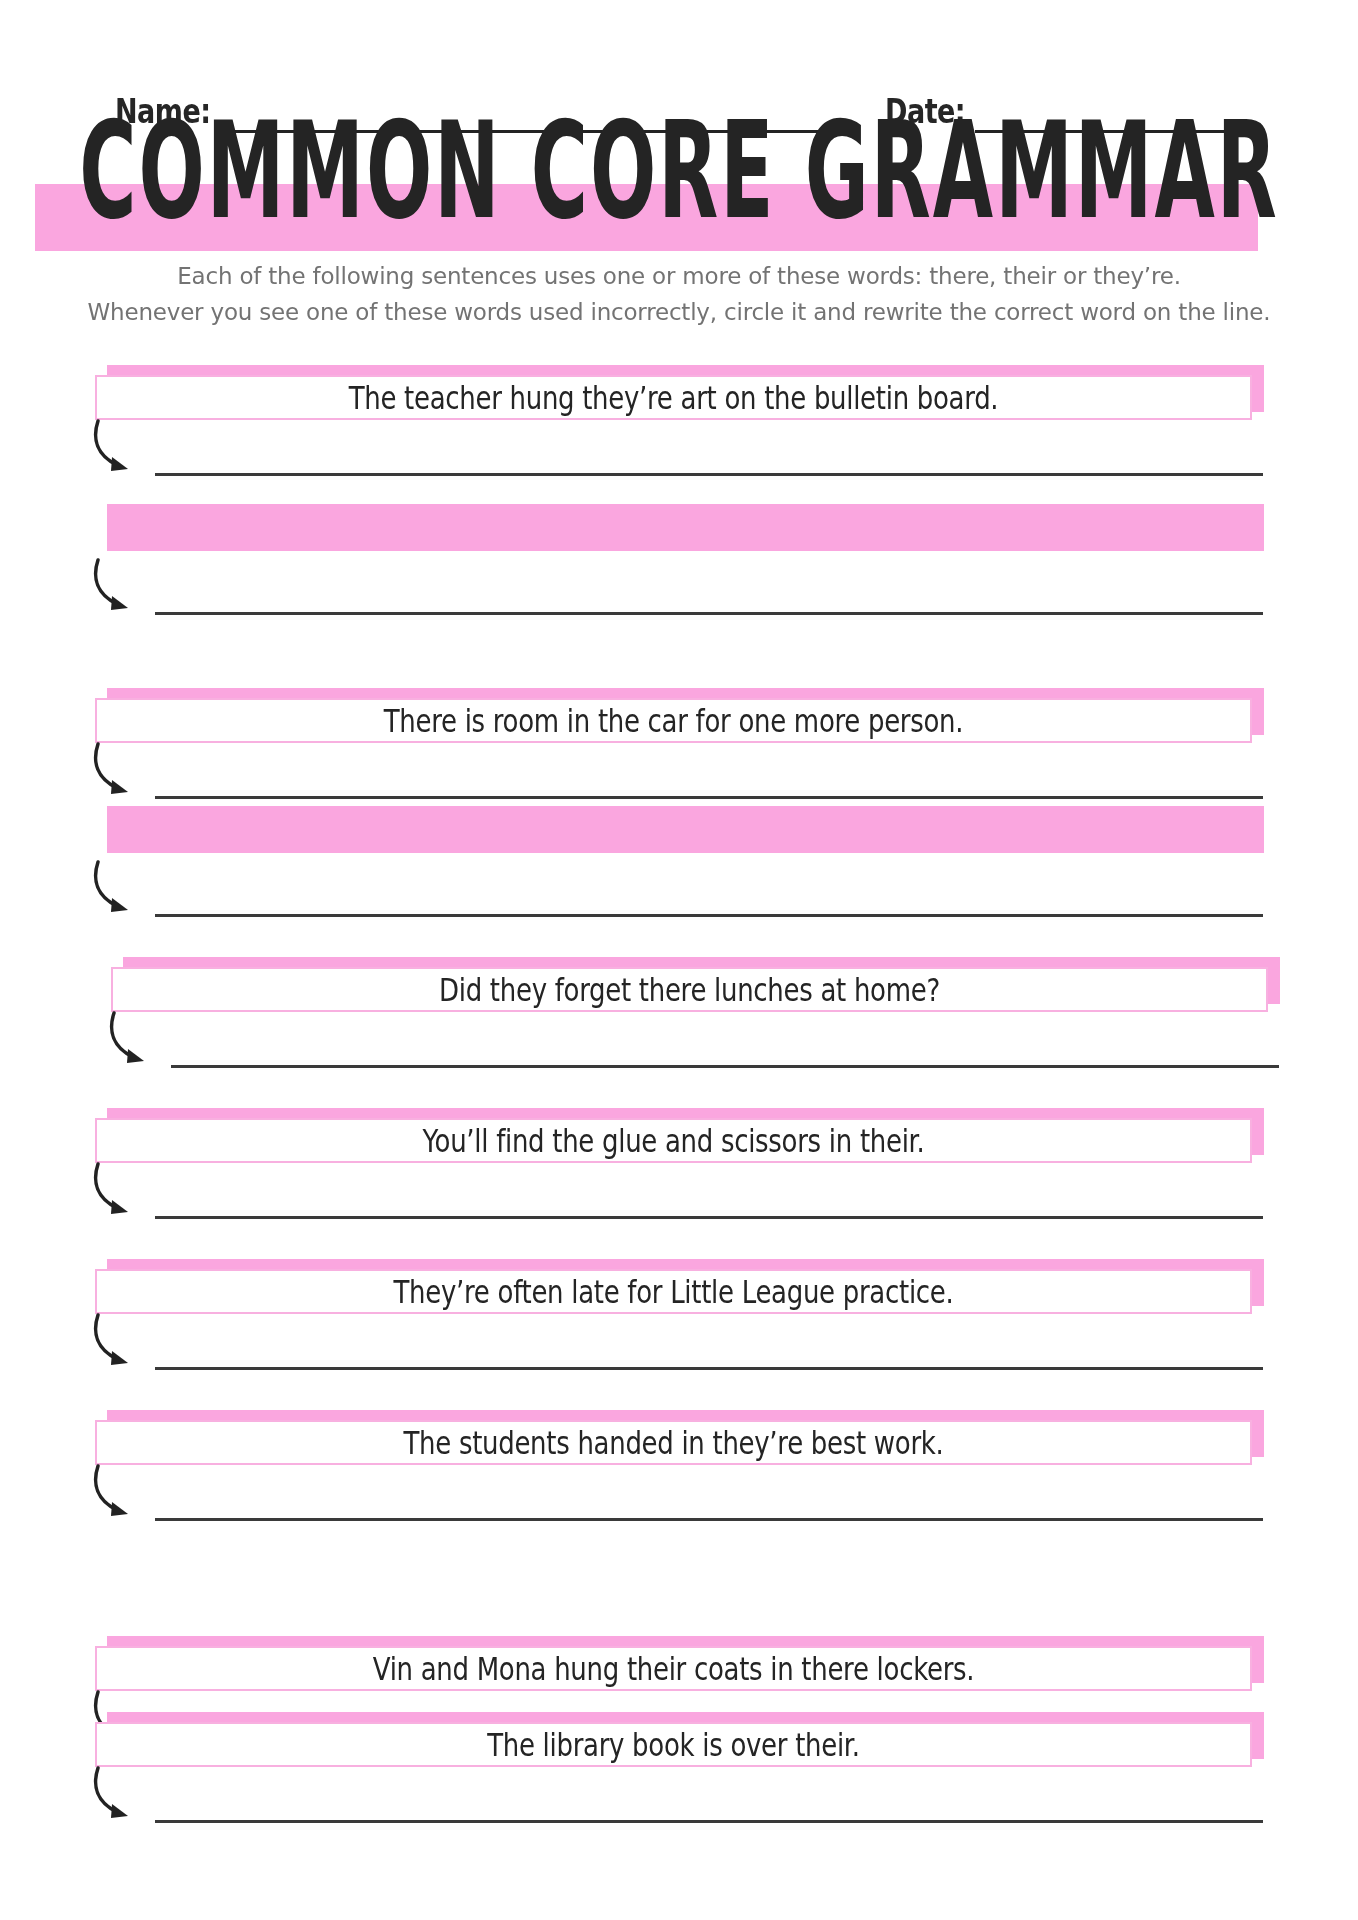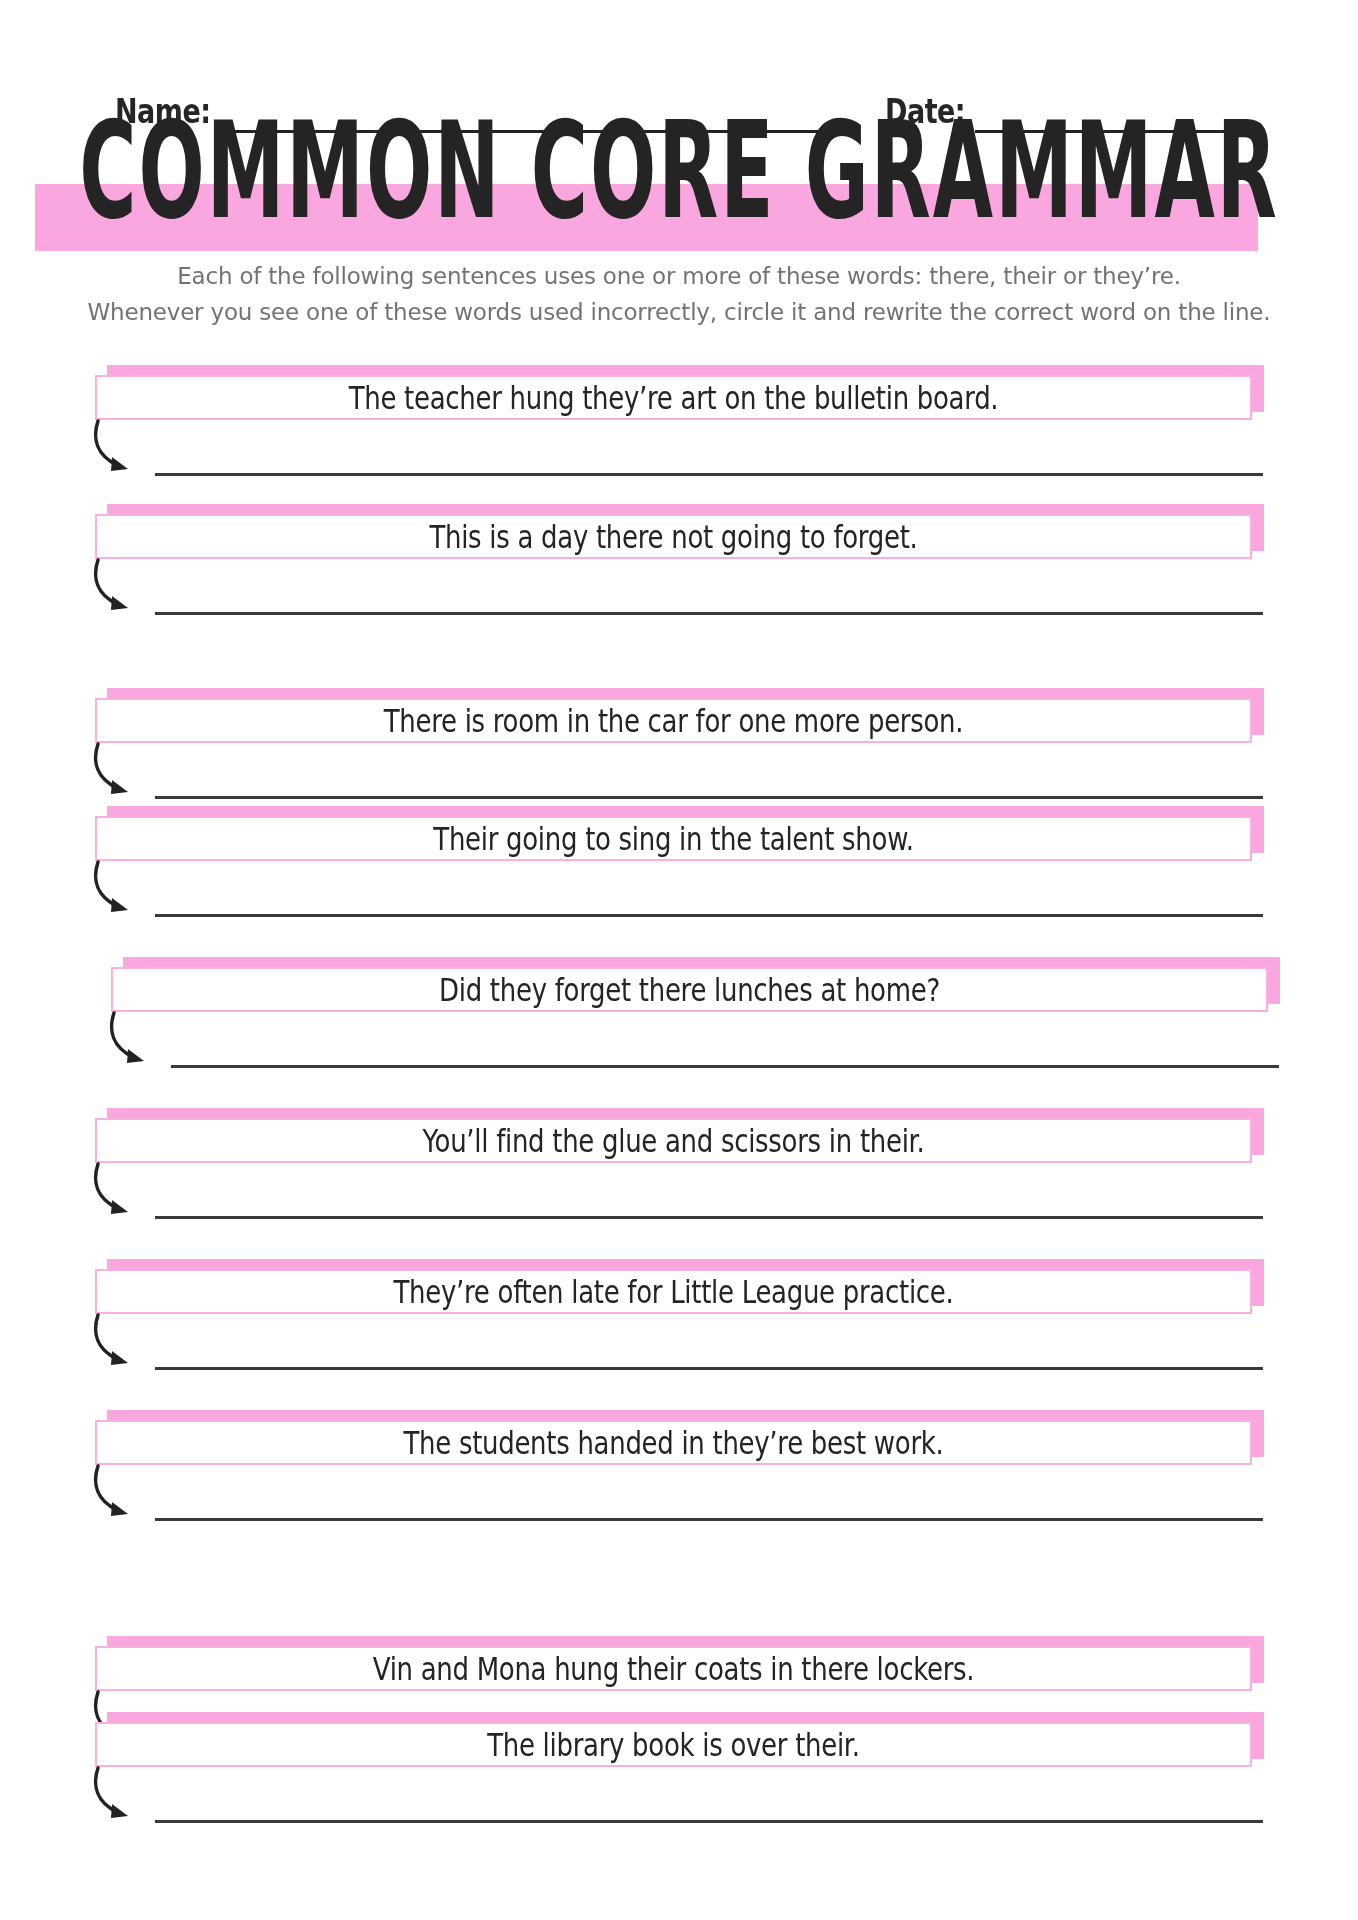--- a/index.html
+++ b/index.html
@@ -112,23 +112,20 @@
       </div>
       <svg class="arrow" width="52" height="58" viewBox="0 0 52 58">
         <path d="M12 2 C 6 20, 11 36, 31 46" fill="none" stroke="#222222" stroke-width="3.5" stroke-linecap="round"></path>
         <polygon points="42,50 26,38 25,52" fill="#222222"></polygon>
       </svg>
       <div class="answer-line"></div>
     </div>
 
     <div class="unit" style="top: 504px;">
       <div class="shadow"></div>
-      <div class="sbox">
-        <span class="sentence">This is a day there not going to forget.</span>
-      </div>
       <svg class="arrow" width="52" height="58" viewBox="0 0 52 58">
         <path d="M12 2 C 6 20, 11 36, 31 46" fill="none" stroke="#222222" stroke-width="3.5" stroke-linecap="round"></path>
         <polygon points="42,50 26,38 25,52" fill="#222222"></polygon>
       </svg>
       <div class="answer-line"></div>
     </div>
 
     <div class="unit" style="top: 688px; padding-left: 36px;">
       <div class="shadow"></div>
       <div class="sbox">
@@ -136,23 +133,20 @@
       </div>
       <svg class="arrow" width="52" height="58" viewBox="0 0 52 58">
         <path d="M12 2 C 6 20, 11 36, 31 46" fill="none" stroke="#222222" stroke-width="3.5" stroke-linecap="round"></path>
         <polygon points="42,50 26,38 25,52" fill="#222222"></polygon>
       </svg>
       <div class="answer-line"></div>
     </div>
 
     <div class="unit" style="top: 806px;">
       <div class="shadow"></div>
-      <div class="sbox">
-        <span class="sentence">Their going to sing in the talent show.</span>
-      </div>
       <svg class="arrow" width="52" height="58" viewBox="0 0 52 58">
         <path d="M12 2 C 6 20, 11 36, 31 46" fill="none" stroke="#222222" stroke-width="3.5" stroke-linecap="round"></path>
         <polygon points="42,50 26,38 25,52" fill="#222222"></polygon>
       </svg>
       <div class="answer-line"></div>
     </div>
 
     <div class="unit" style="top: 957px; margin-left: 16px;">
       <div class="shadow"></div>
       <div class="sbox">

